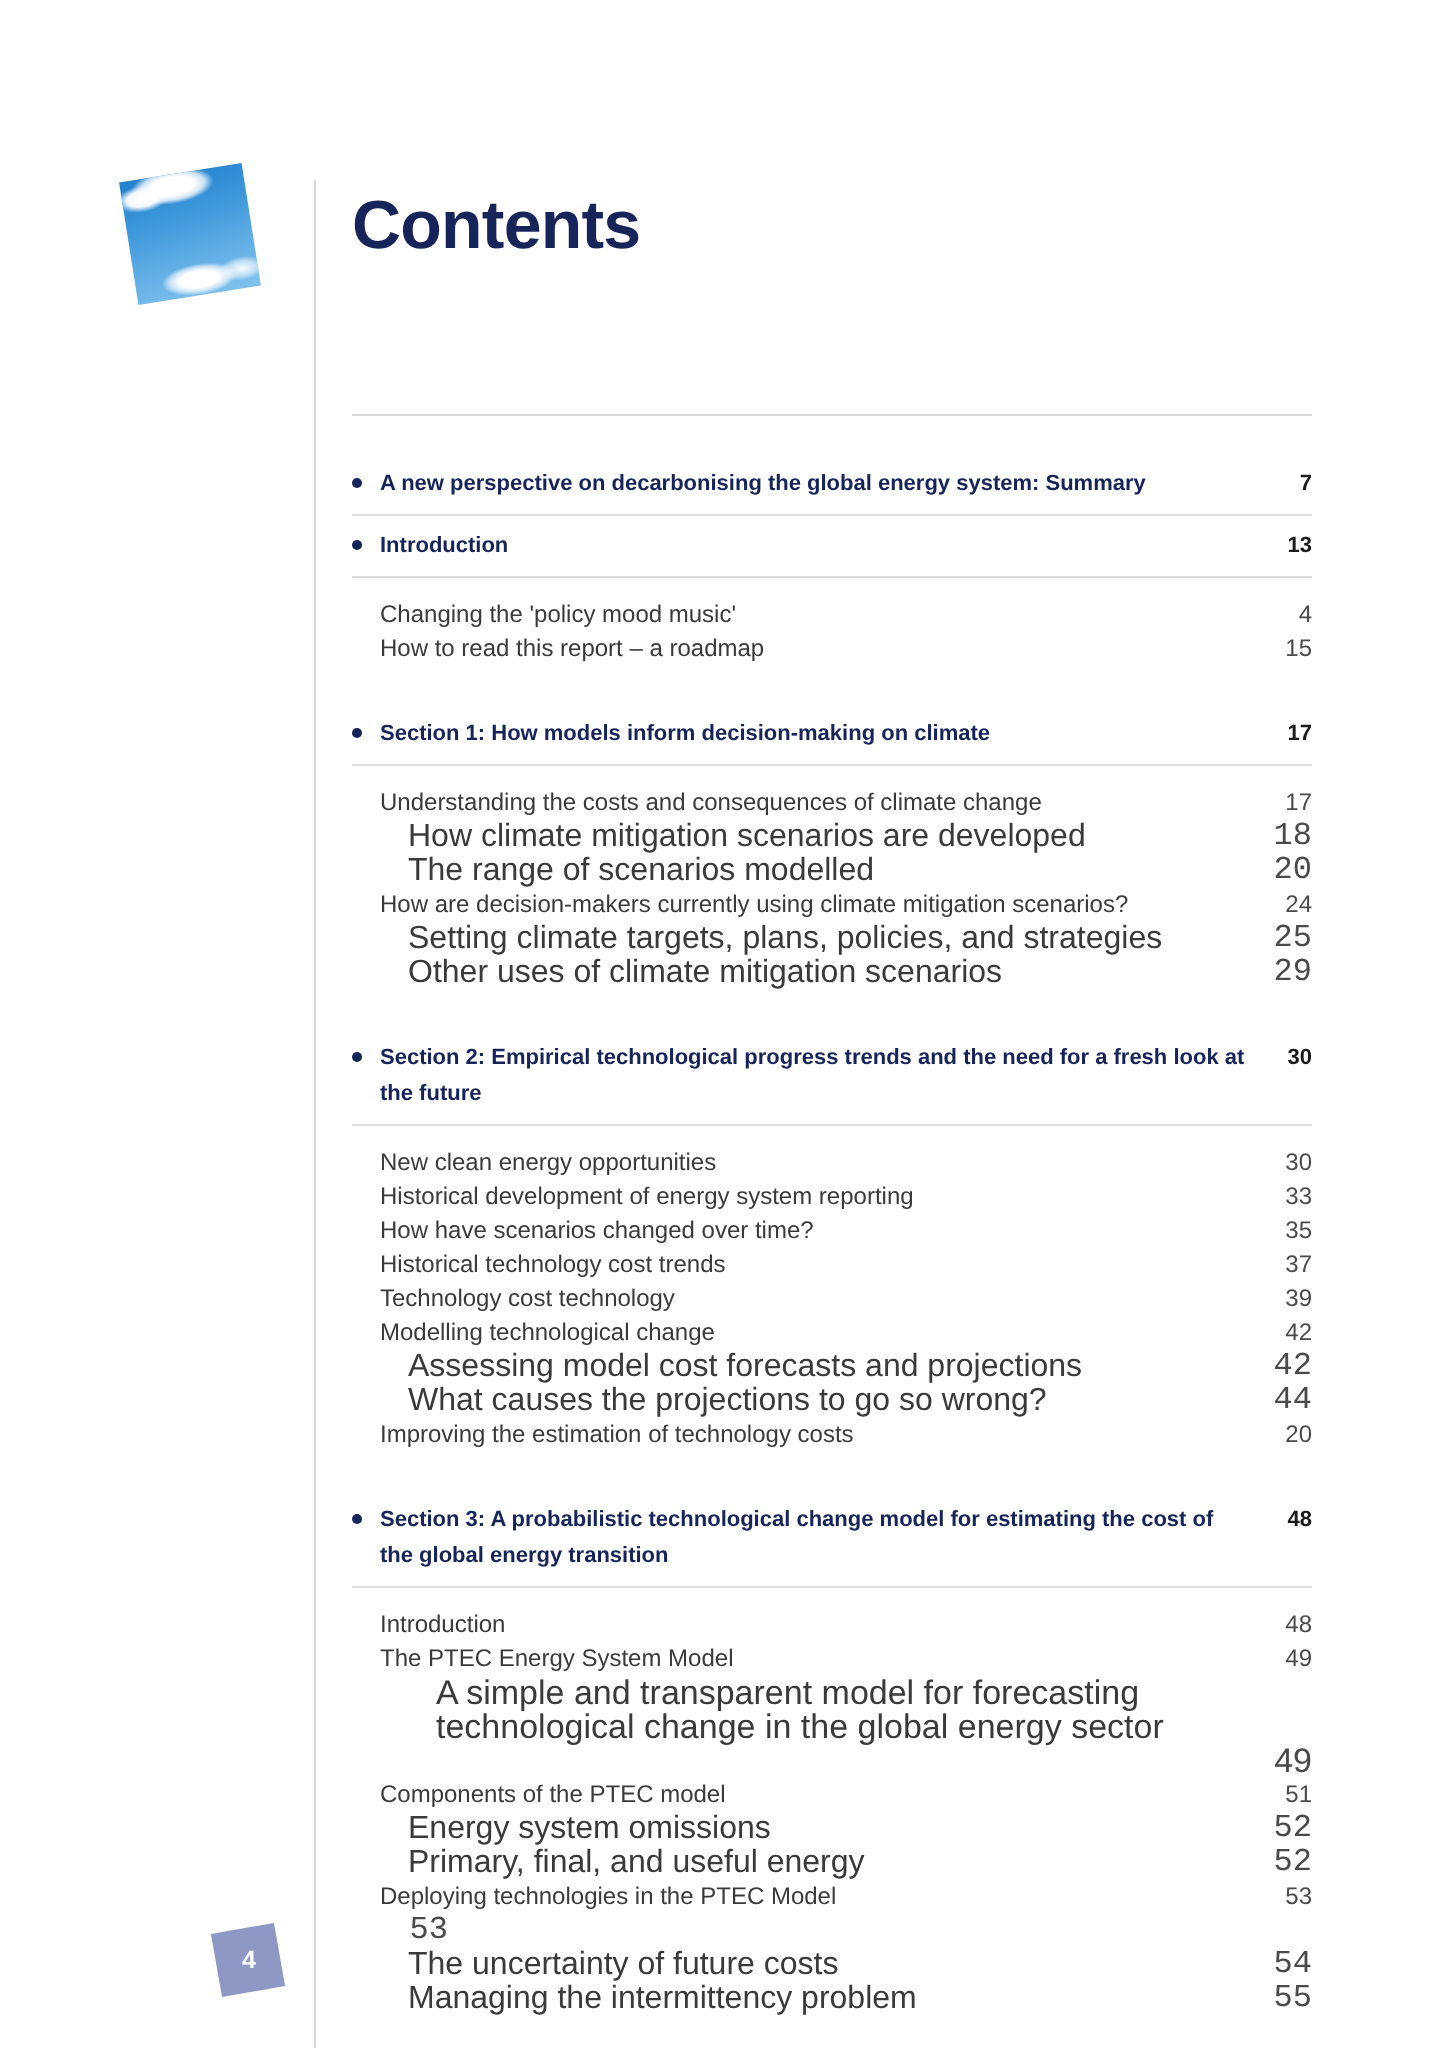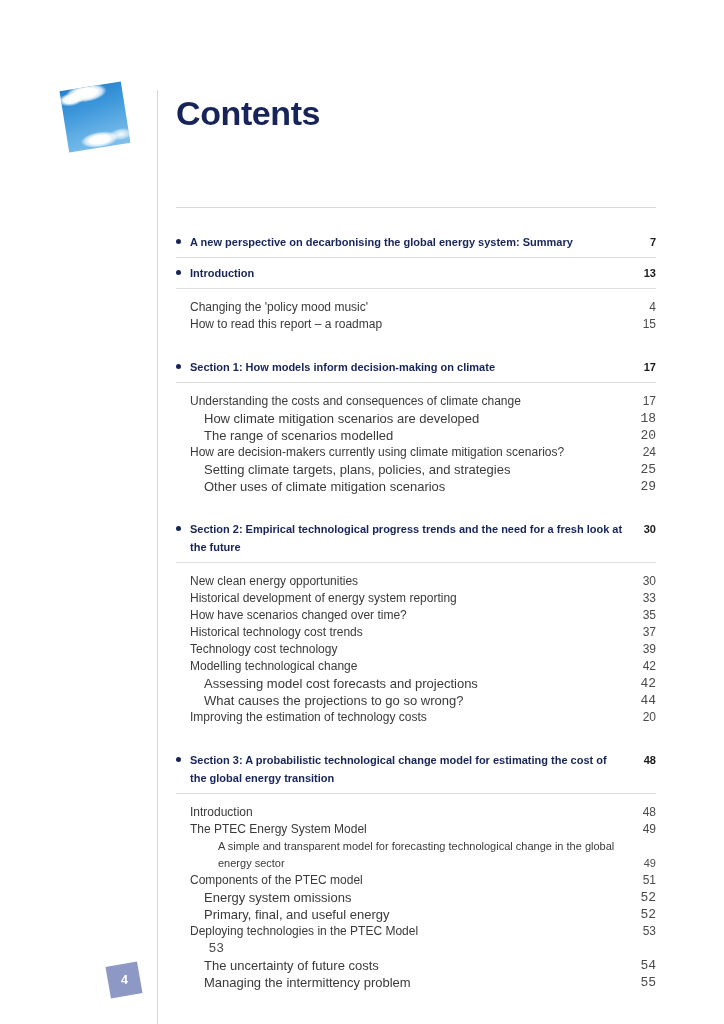--- a/index.html
+++ b/index.html
@@ -127,33 +127,34 @@
     font-size: 12px;
     color: #3a3a3a;
     padding-left: 14px;
     line-height: 17px;
     gap: 20px;
   }
   .entry.lvl1 .pageno { color: #4a4a4a; }
 
   
   .entry.lvl2 {
-    font-size: 13px;
+    font-size: 16px;
     color: #3a3a3a;
     padding-left: 28px;
     line-height: 17px;
   }
   .entry.lvl2 .pageno { color: #4a4a4a; font-family: Liberation Mono, monospace; }
 
   
   .entry.lvl3 {
-    font-size: 11px;
+    font-size: 17px;
     color: #3a3a3a;
     padding-left: 42px;
     line-height: 17px;
+    flex-direction: column;
   }
   .entry.lvl3 .label { max-width: 430px; }
   .entry.lvl3 .pageno { color: #4a4a4a; align-self: flex-end; }
 
   
   .page-badge {
     position: absolute;
     left: 108px;
     top: 964px;
     width: 32px;

